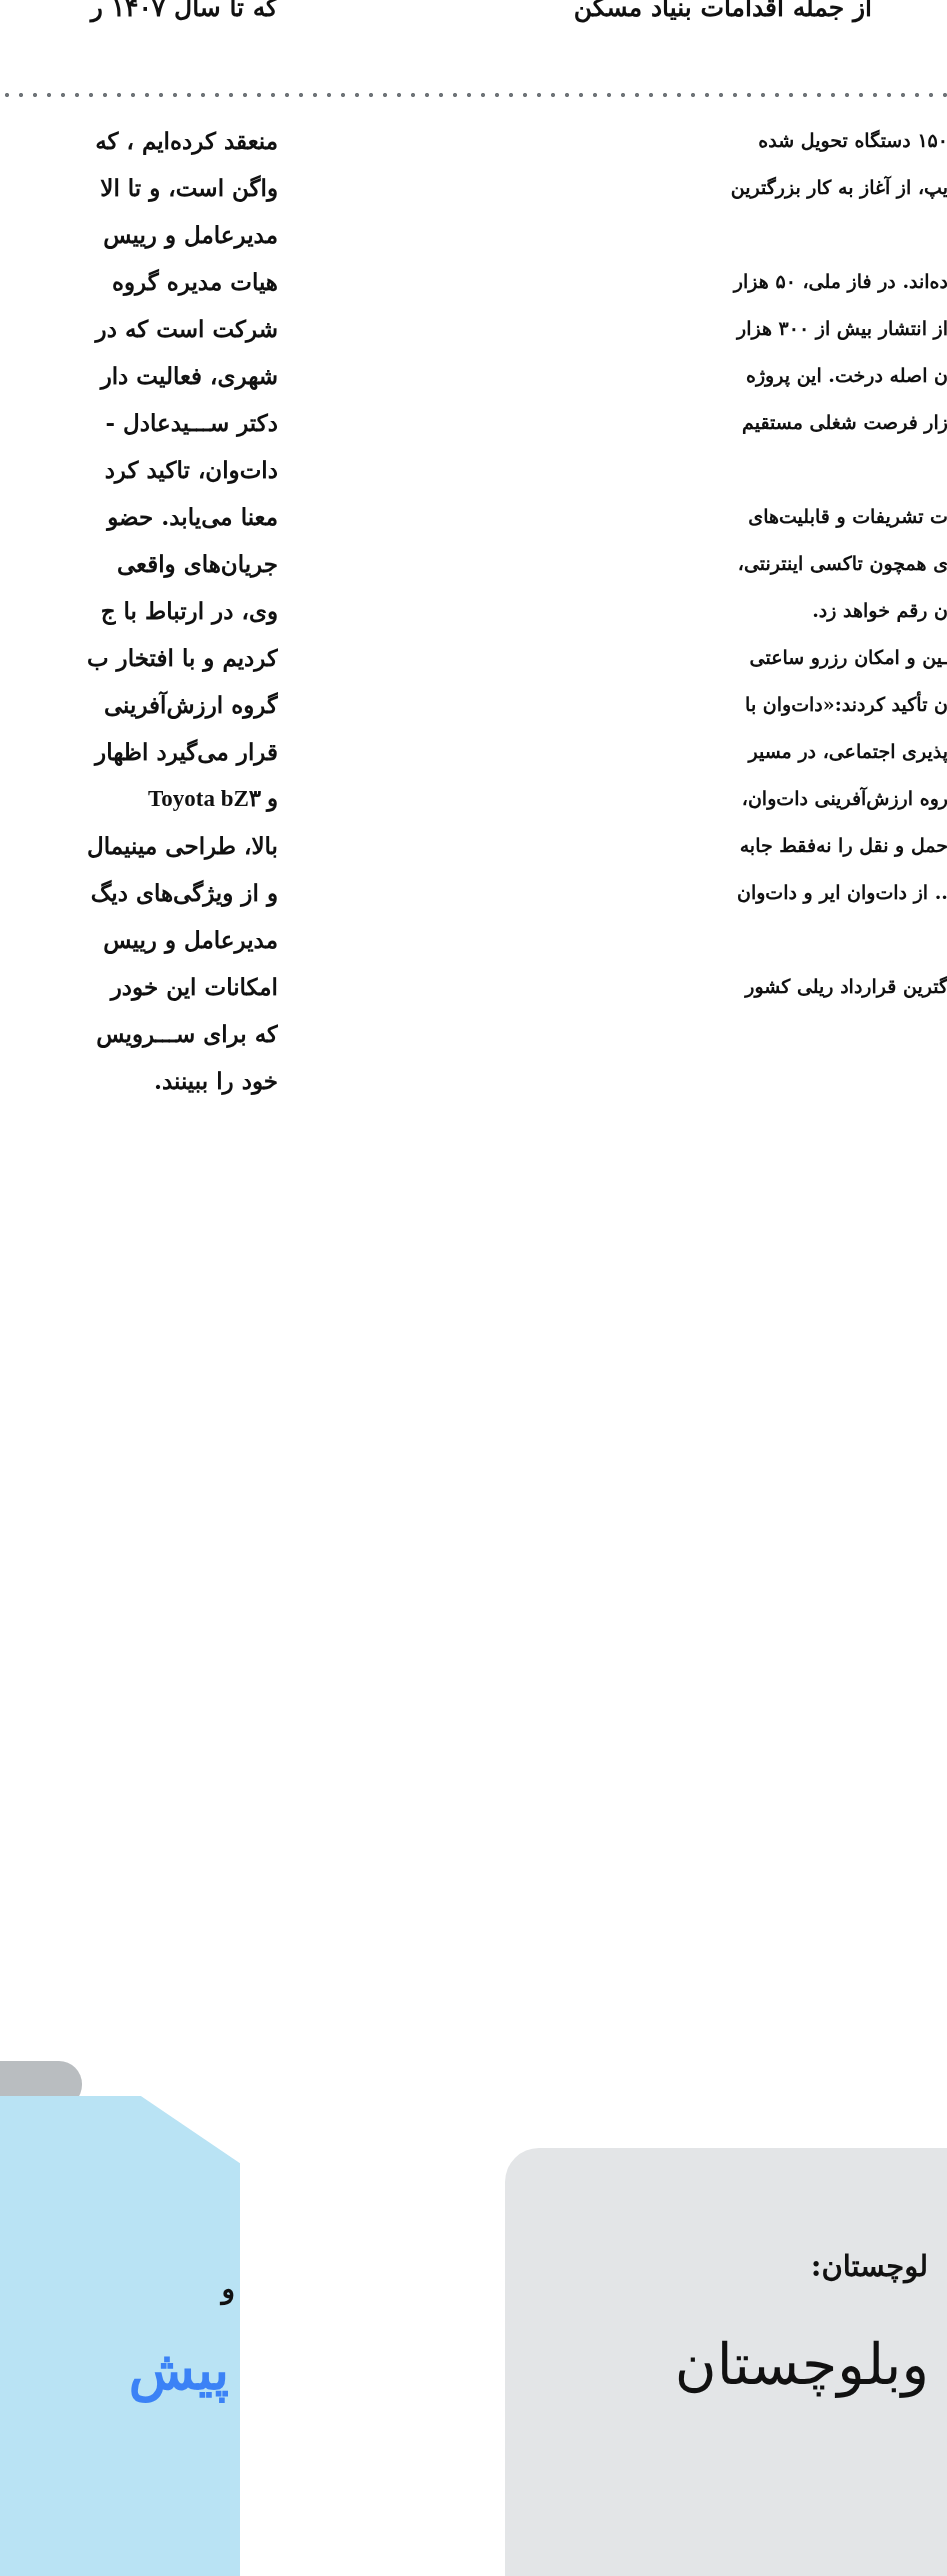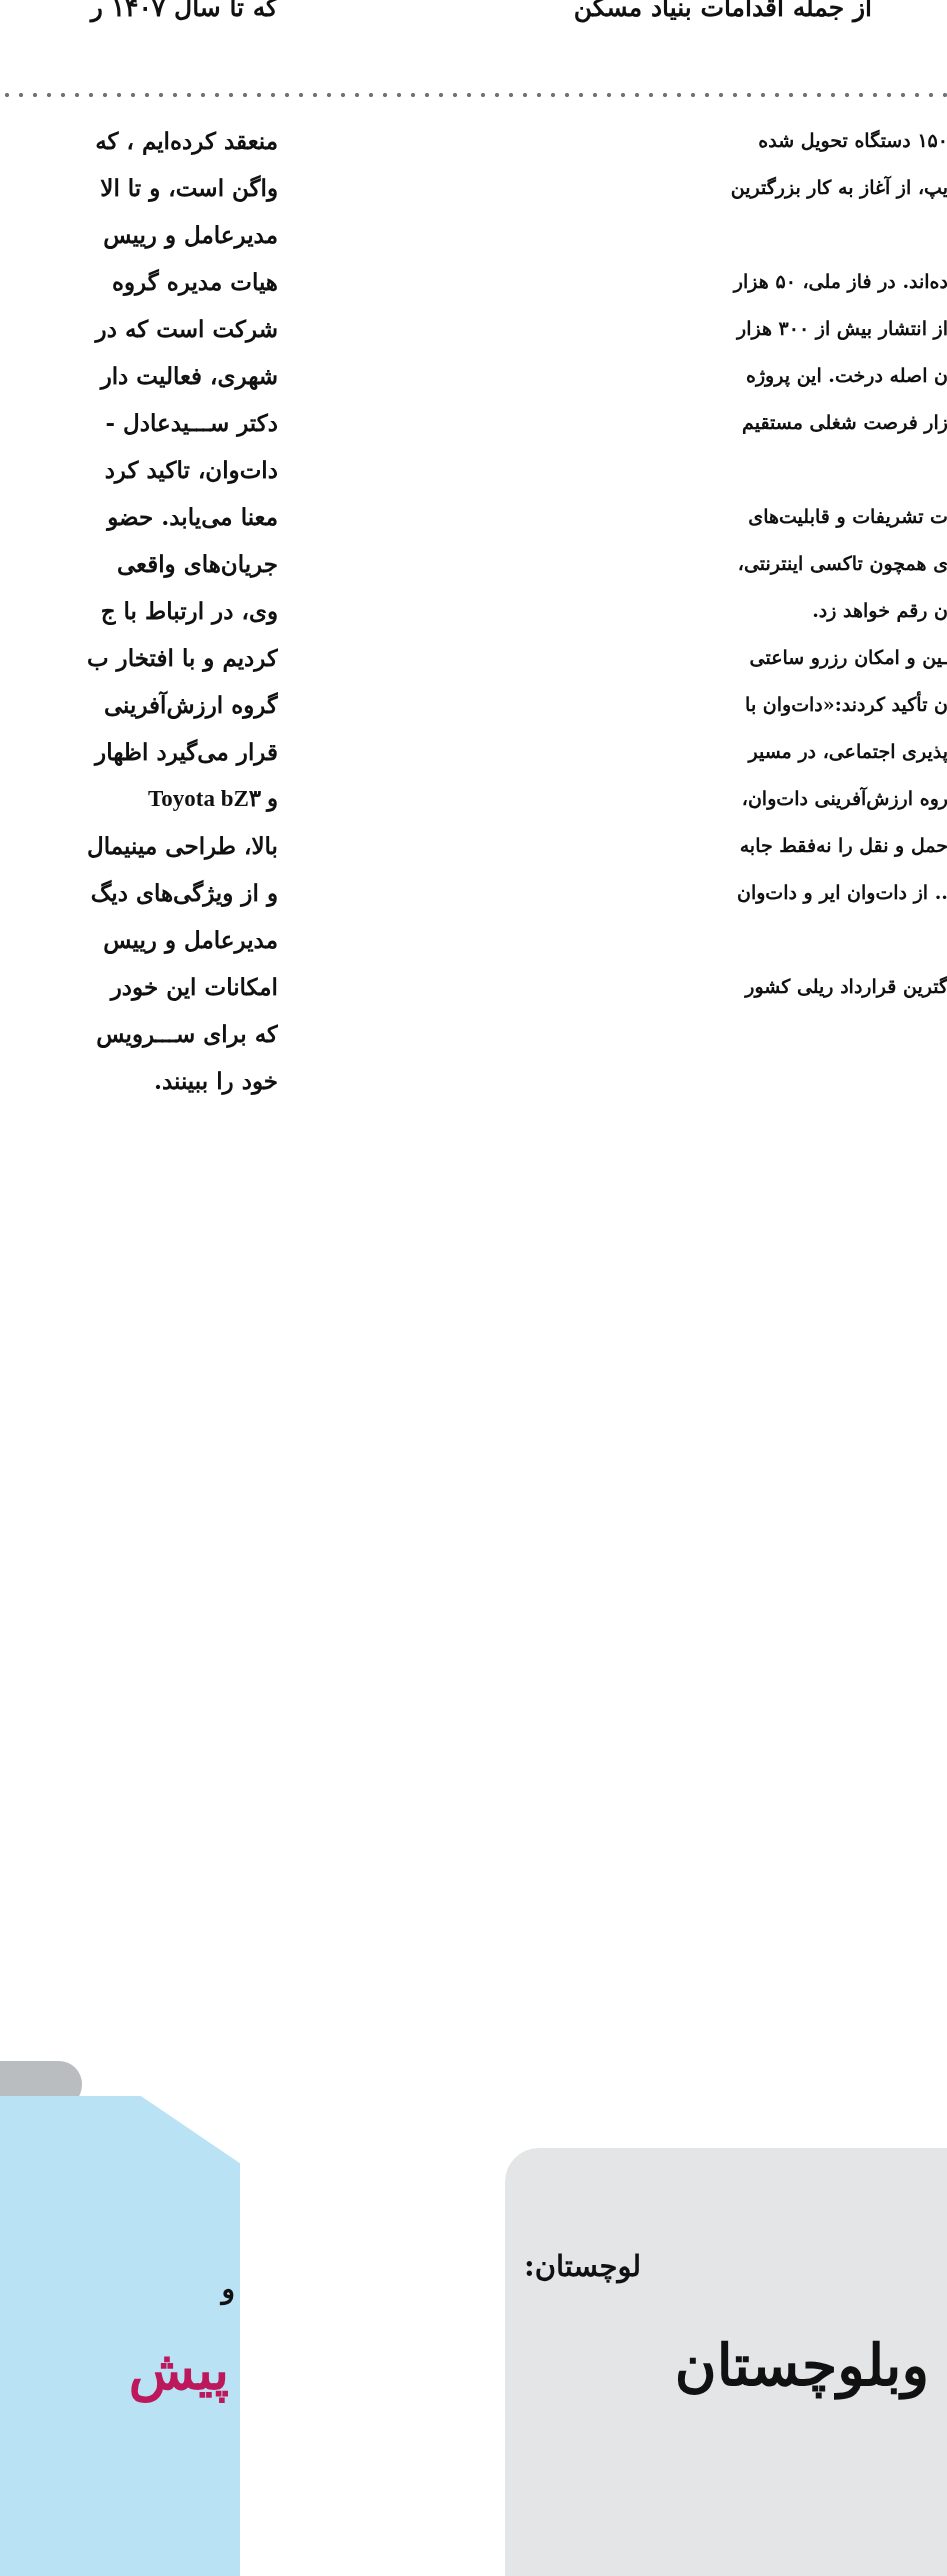--- a/index.html
+++ b/index.html
@@ -143,55 +143,55 @@
   }
   #cyan-title {
     position: absolute;
     left: 0;
     top: 2338px;
     width: 229px;
     text-align: right;
     direction: rtl;
     font-size: 54px;
     font-weight: 700;
-    color: #be185d;
+    color: #3b82f6;
     letter-spacing: -0.6px;
     padding-right: 6.3px;
   }
 
   
   #grey-panel {
     position: absolute;
     left: 505px;
     top: 2148px;
     width: 556px;
     height: 430px;
     background: #e3e5e7;
     border-radius: 34px 0 0 0;
   }
   #grey-head {
     position: absolute;
     left: 524px;
     top: 2249px;
     width: 404px;
-    text-align: left;
+    text-align: right;
     direction: rtl;
     font-size: 29px;
     font-weight: 700;
     color: #111;
   }
   #grey-title {
     position: absolute;
     left: 480px;
     top: 2331px;
     width: 449px;
     text-align: right;
     direction: rtl;
     font-size: 57px;
-    font-weight: 700;
+    font-weight: 400;
     color: #111;
     letter-spacing: -0.6px;
   }
 </style>
 </head>
 <body>
 
 <div class="page">
 
   <div id="top-strip">

